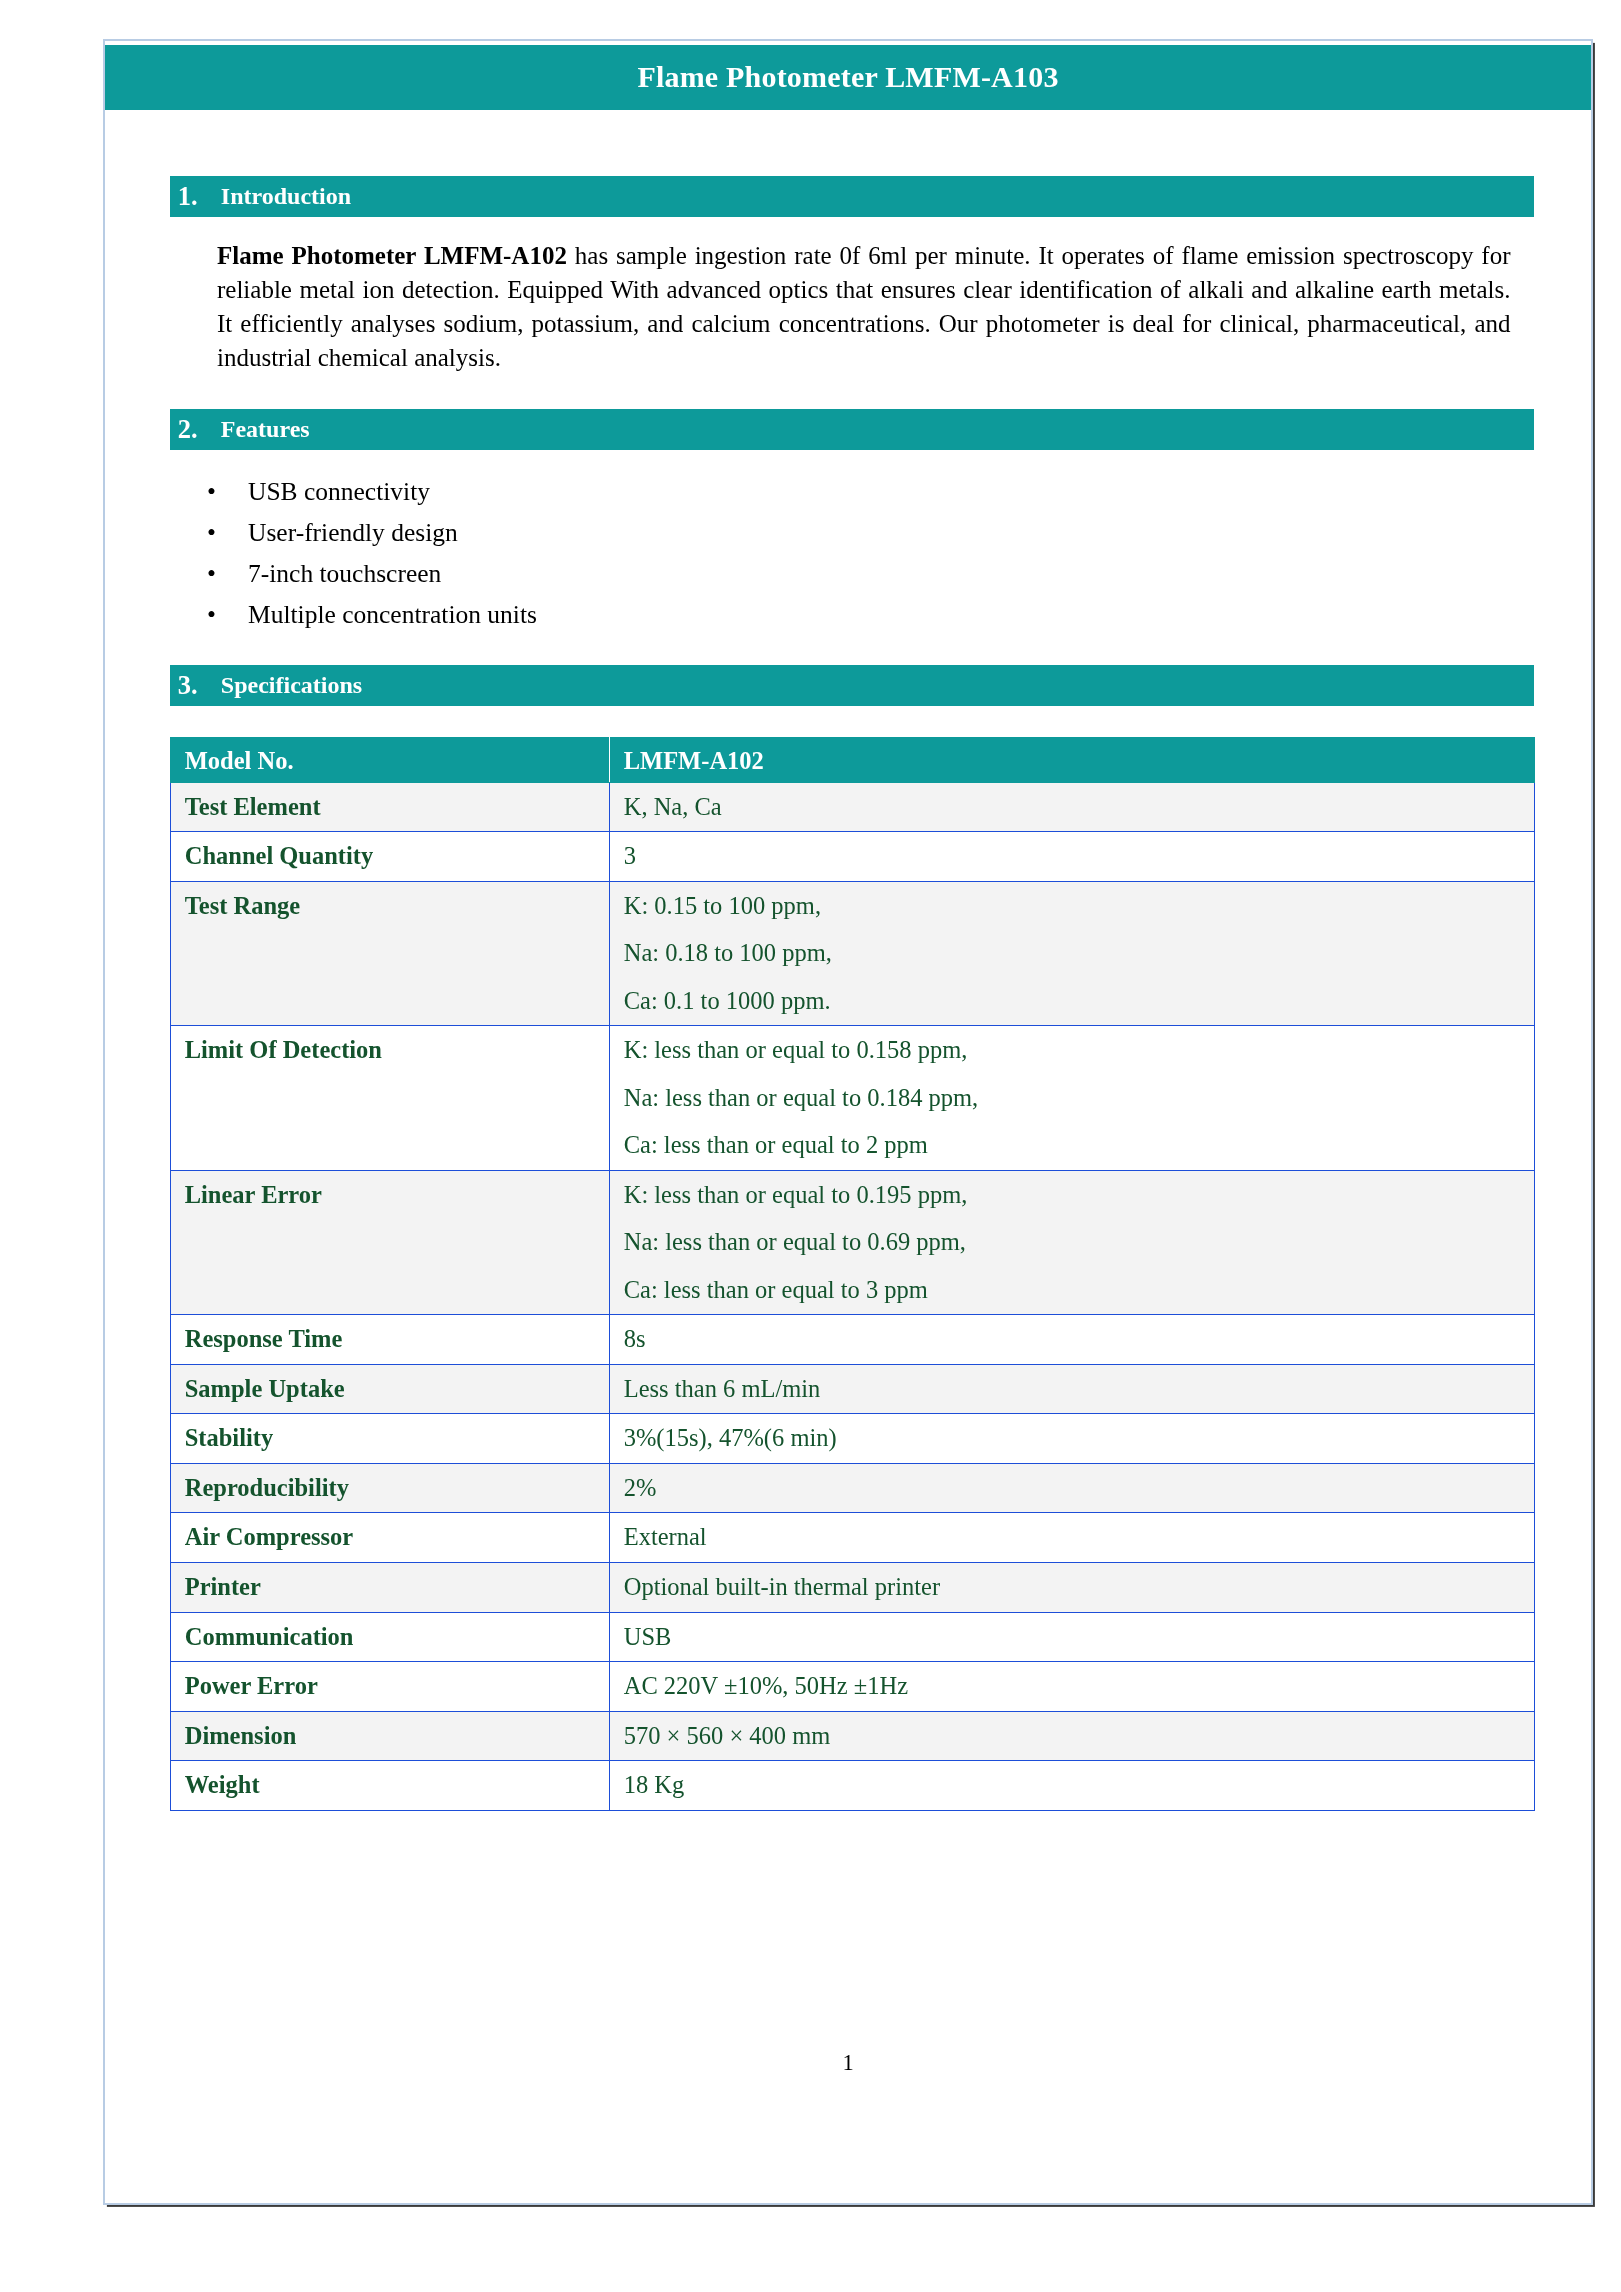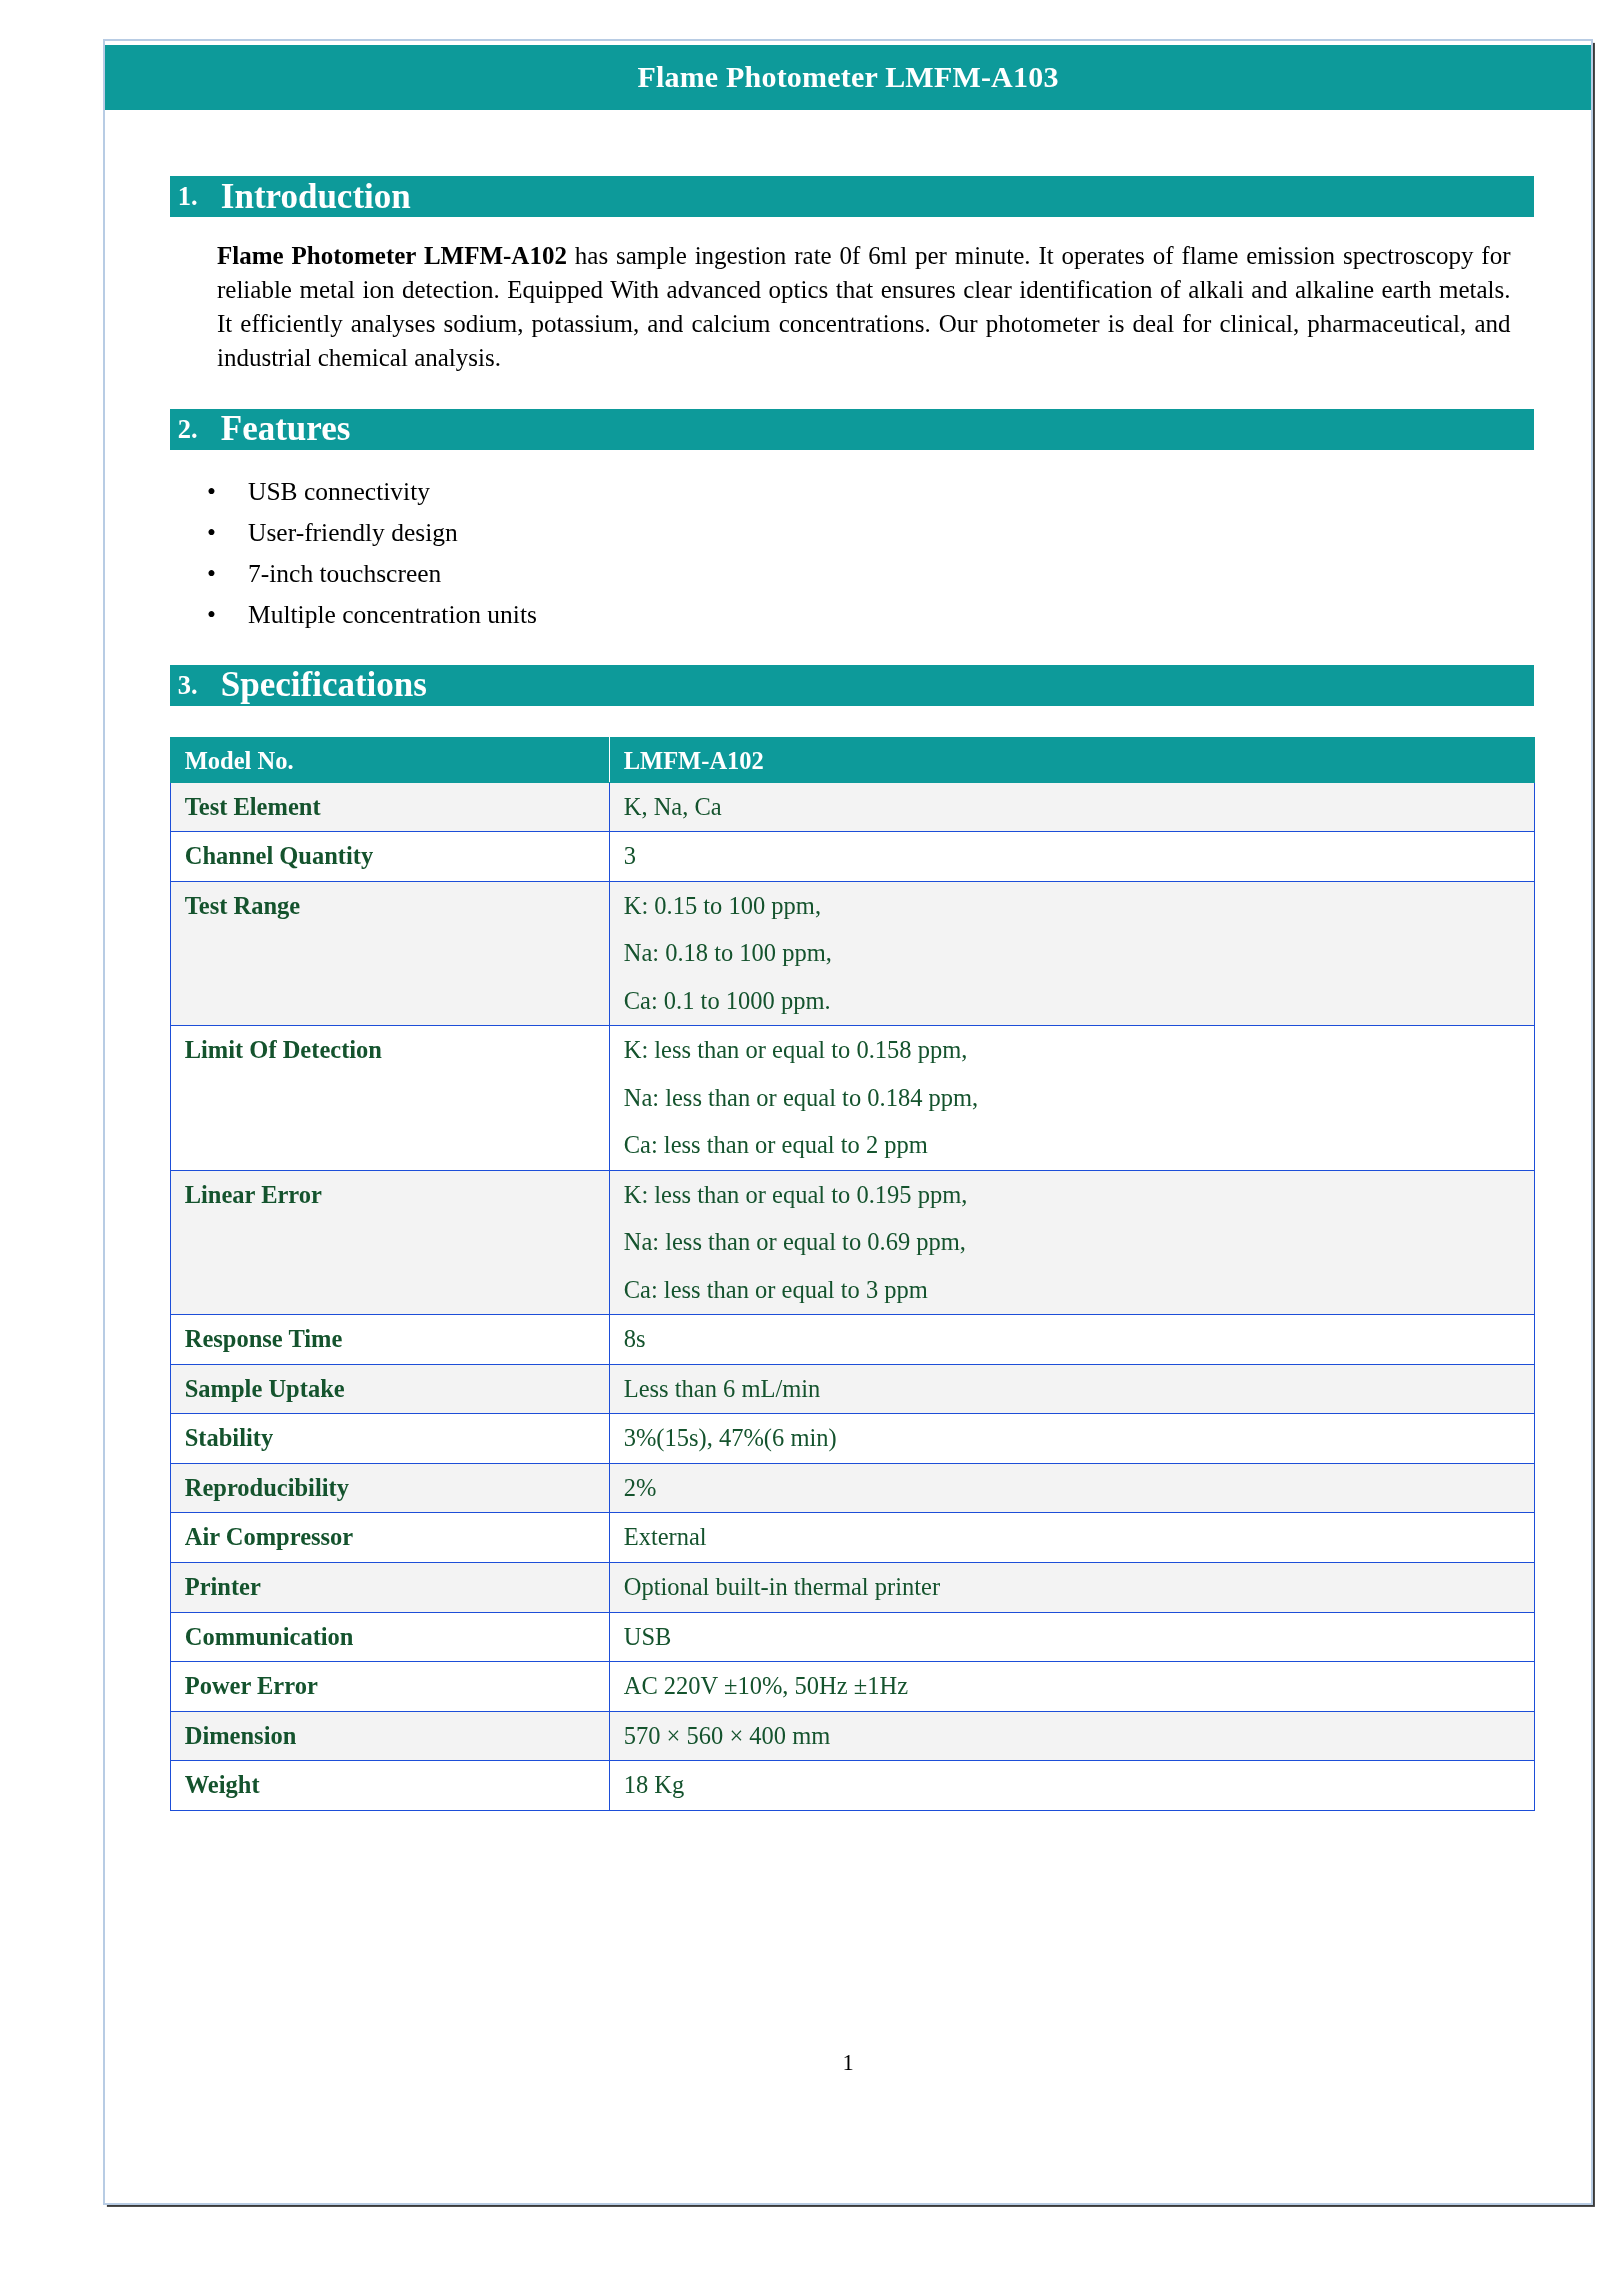--- a/index.html
+++ b/index.html
@@ -67,21 +67,21 @@
   .section-num {
     color: #ffffff;
     font-weight: bold;
     font-size: 26.5px;
     width: 43px;
     flex: none;
   }
   .section-title {
     color: #ffffff;
     font-weight: bold;
-    font-size: 35px;
+    font-size: 24px;
   }
 
   
   .intro-wrap {
     margin-top: 21.6px;
     padding-left: 47px;
     padding-right: 23.5px;
   }
   .intro-par {
     text-align: justify;

